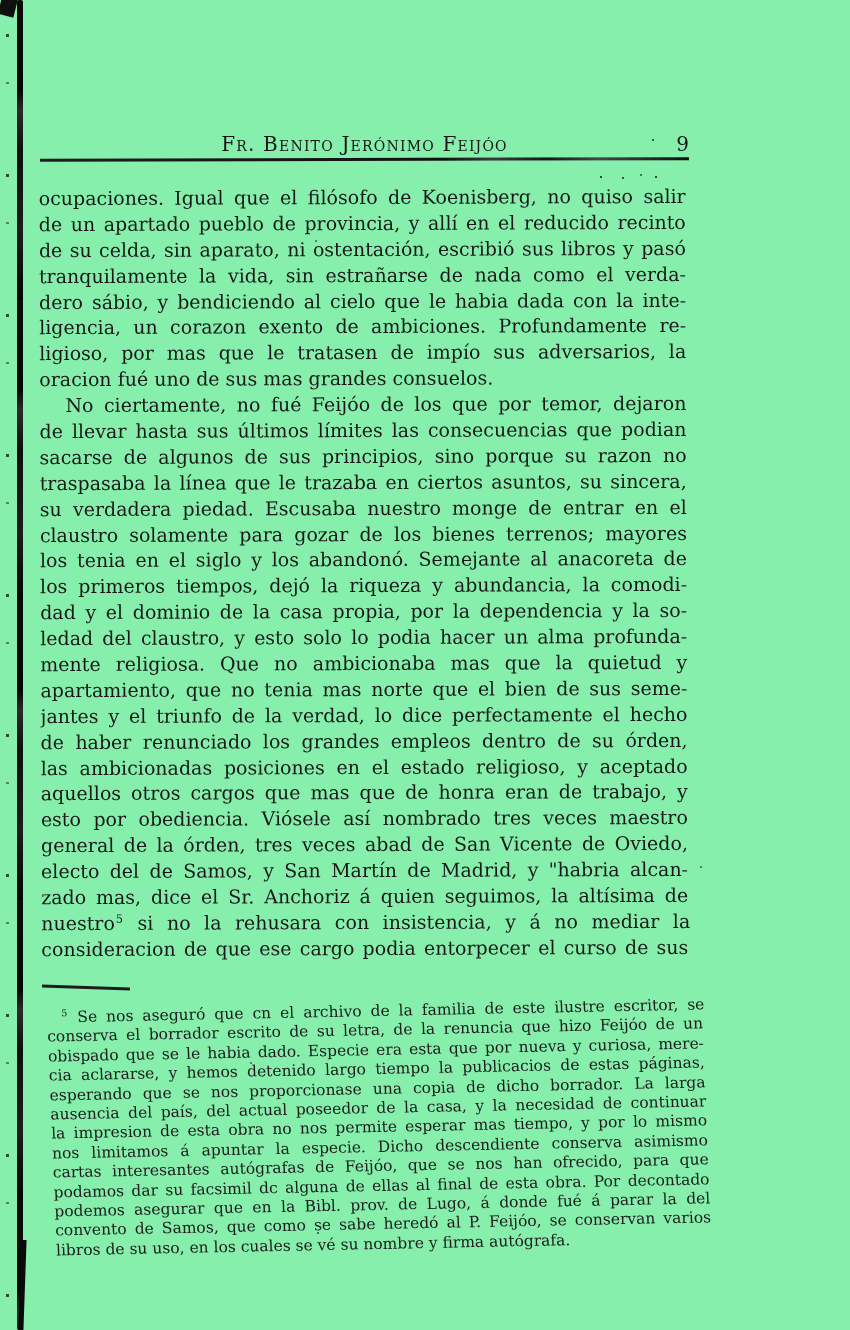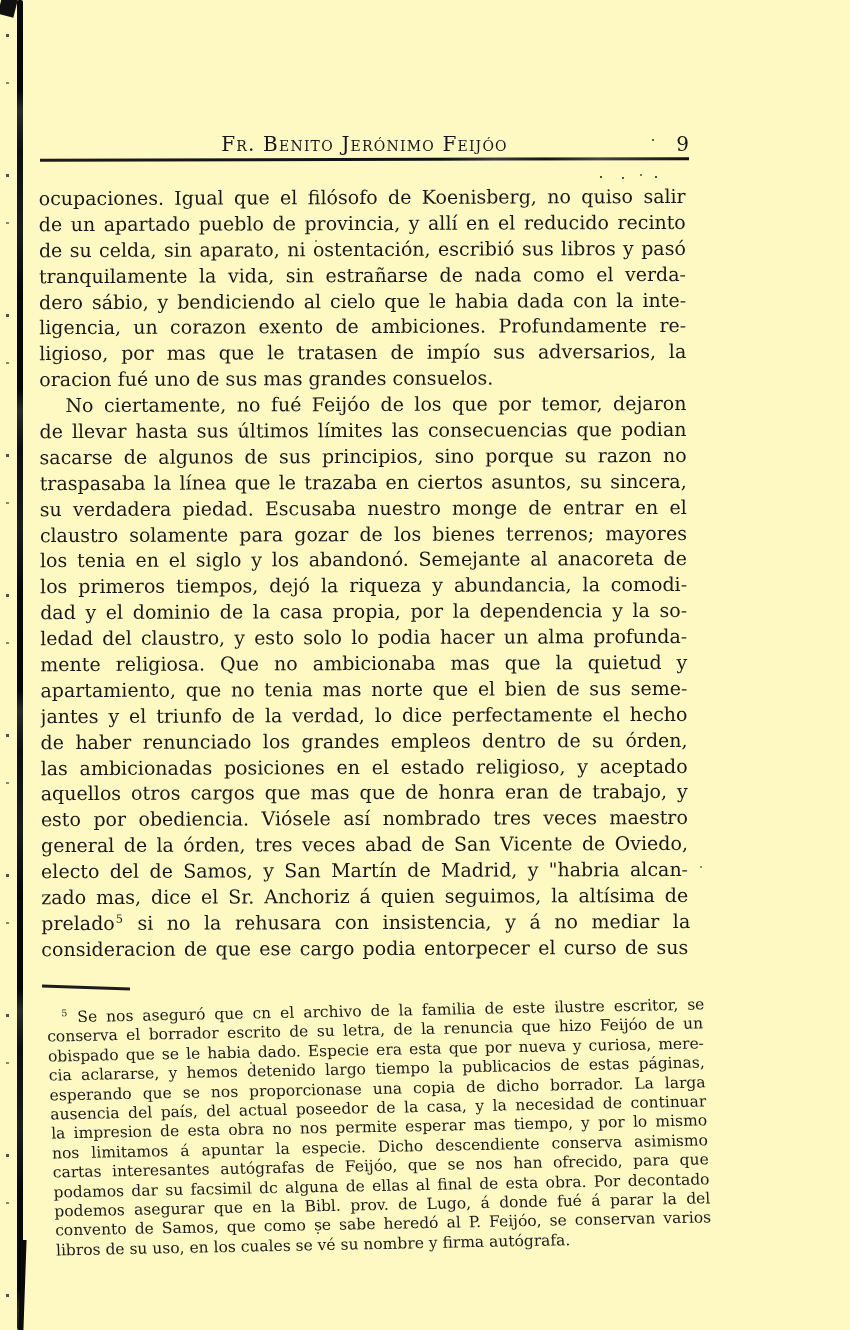--- a/index.html
+++ b/index.html
@@ -4,21 +4,21 @@
 <style>
   html, body { margin: 0; padding: 0; }
   body {
     width: 850px; height: 1330px;
     background: #e9e9e9;
     font-family: "DejaVu Serif", "Liberation Serif", serif;
   }
   .page {
     position: relative;
     width: 850px; height: 1330px;
-    background: #fef9c3;
+    background: #86efac;
     overflow: hidden;
     color: #1a1a1a;
   }
 
   
   .binding-strip {
     position: absolute; left: 17px; top: 0; width: 6px; height: 1330px;
     background: repeating-linear-gradient(180deg,
       #0b0b0b 0px, #060606 90px,
       #2b2b2b 110px, #0e0e0e 150px,
@@ -163,21 +163,21 @@
       <div class="line"><span>aquellos otros cargos que mas que de honra eran de trabajo, y</span><sup class="note-ref"></sup><span></span></div>
 
       <div class="line"><span>esto por obediencia. Viósele así nombrado tres veces maestro</span><sup class="note-ref"></sup><span></span></div>
 
       <div class="line"><span>general de la órden, tres veces abad de San Vicente de Oviedo,</span><sup class="note-ref"></sup><span></span></div>
 
       <div class="line"><span>electo del de Samos, y San Martín de Madrid, y "habria alcan-</span><sup class="note-ref"></sup><span></span></div>
 
       <div class="line"><span>zado mas, dice el Sr. Anchoriz á quien seguimos, la altísima de</span><sup class="note-ref"></sup><span></span></div>
 
-      <div class="line"><span>prelado</span><sup class="note-ref">5</sup><span> si no la rehusara con insistencia, y á no mediar la</span></div>
+      <div class="line"><span>nuestro</span><sup class="note-ref">5</sup><span> si no la rehusara con insistencia, y á no mediar la</span></div>
 
       <div class="line"><span>consideracion de que ese cargo podia entorpecer el curso de sus</span><sup class="note-ref"></sup><span></span></div>
     </div>
 
   <div class="footnote-divider"></div>
 
   <div class="footnote-lines">
 
       <div class="line"><span></span><sup class="note-ref">5</sup><span> Se nos aseguró que cn el archivo de la familia de este ilustre escritor, se</span></div>
 

